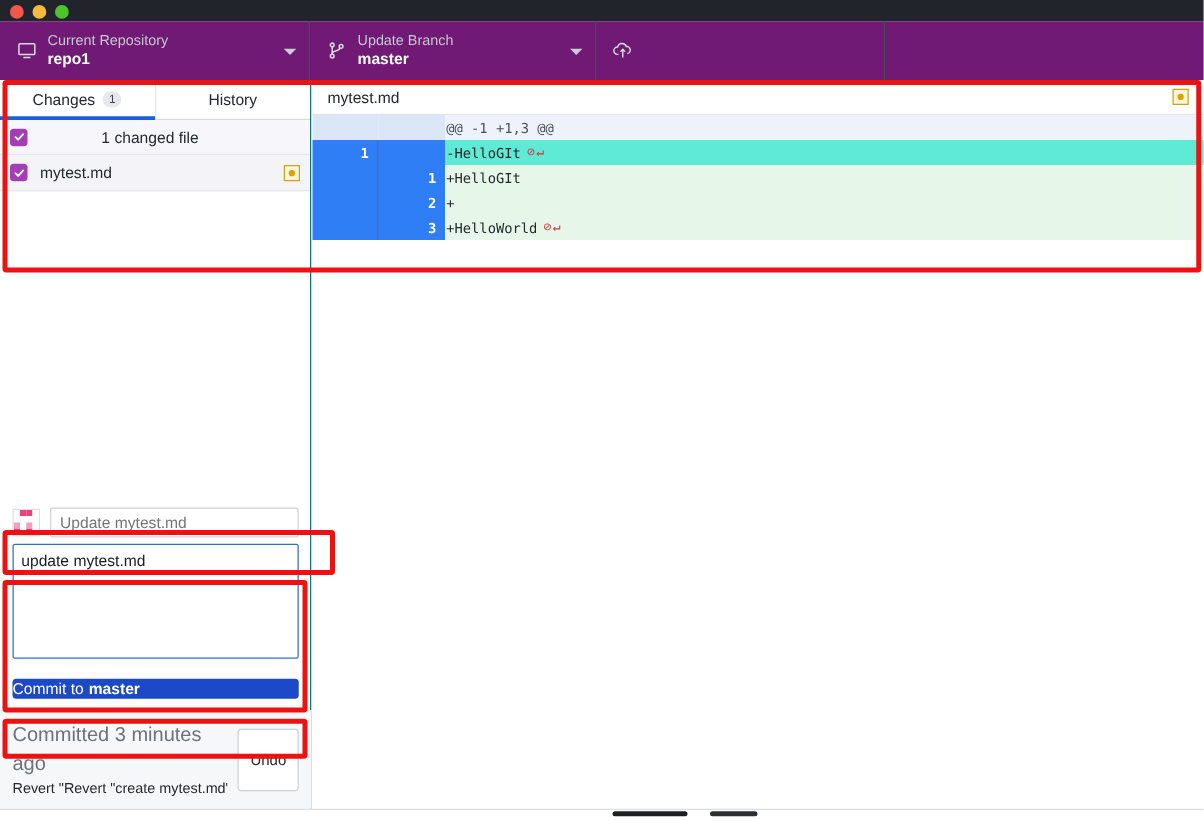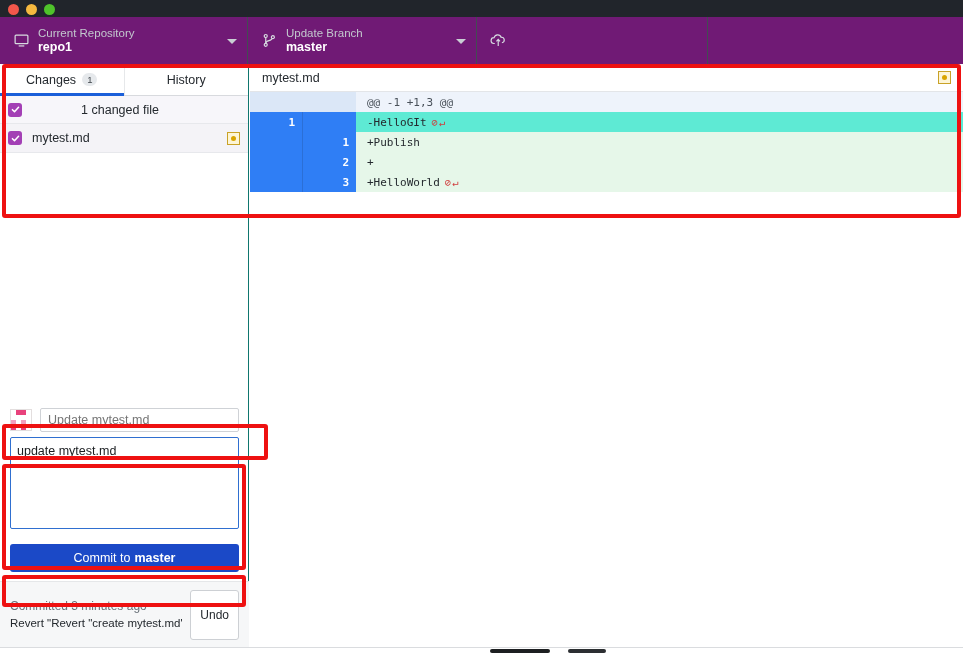--- a/index.html
+++ b/index.html
@@ -113,21 +113,21 @@
   .diff-body { font-family: "DejaVu Sans Mono", monospace; font-size: 11px; }
   .diff-line { display: flex; height: 20px; align-items: center; }
   .gut {
     width: 53px; flex: 0 0 53px; height: 100%; text-align: right;
     padding-right: 7px; display: flex; align-items: center;
     justify-content: flex-end; font-weight: bold; font-size: 11px;
   }
   .gut.sel { background: #2f7ef5; color: #fff; }
   .gut.sel.g1 { border-right: 1px solid #2b6fd6; }
   .gut.hdr { background: #dbe7f7; color: #6b7785; }
-  .dtext { flex: 1; padding-left: 11px; height: 100%; display: flex; align-items: center; white-space: pre; text-align: right; }
+  .dtext { flex: 1; padding-left: 1px; height: 100%; display: flex; align-items: center; white-space: pre; text-align: right; }
   .l-hunk .dtext { background: #eef3fb; color: #49515a; }
   .l-del .dtext { background: #5eead4; color: #24292e; }
   .l-add .dtext { background: #e6f7e9; color: #24292e; }
   .nonl { color: #d03c3c; margin-left: 5px; font-size: 10.5px; letter-spacing: 1px; }
 
   
   .commit-area { position: absolute; left: 0; bottom: 0; width: 249px; }
   .summary-row { display: flex; align-items: center; padding: 7px 10px 5px 10px; gap: 8px; }
   .avatar {
     width: 22px; height: 22px; flex: 0 0 22px; background: #fff;
@@ -143,32 +143,32 @@
     background: #fff; font-size: 12.5px; color: #6a727a; padding: 0 7px;
     font-family: "Liberation Sans", sans-serif;
   }
   .desc-wrap { padding: 0 10px; }
   .desc-input {
     width: 100%; height: 92px; border: 1px solid #2f6fd0; border-radius: 2px;
     background: #fff; font-size: 12.5px; color: #1a1d20; padding: 5px 6px;
     font-family: "Liberation Sans", sans-serif; resize: none; line-height: 1.3;
   }
   .commit-btn {
-    margin: 11px 10px 0 10px; height: 28px; width: 229px;
+    margin: 11px 10px 0 10px; height: 16px; width: 229px;
     background: #1b49c7; color: #fff; border: none; border-radius: 3px;
     font-size: 12.5px; font-family: "Liberation Sans", sans-serif;
-    display: flex; align-items: center; justify-content: center;
+    display: flex; align-items: center; justify-content: flex-start;
   }
   .commit-btn b { margin-left: 4px; }
   .undo-row {
     display: flex; align-items: center; padding: 8px 10px 7px 10px; gap: 8px;
     background: #f6f7f8; border-top: 1px solid #e5e7e9; margin-top: 9px;
   }
   .undo-texts { flex: 1; line-height: 1.45; overflow: hidden; }
-  .undo-l1 { font-size: 12px; color: #6a727a; }
+  .undo-l1 { font-size: 16px; color: #6a727a; }
   .undo-l2 { font-size: 11.5px; color: #24292e; white-space: nowrap; }
   .undo-btn {
     border: 1px solid #cdd0d4; background: #fff; border-radius: 3px;
     font-size: 12px; color: #24292e; padding: 17px 9px;
     font-family: "Liberation Sans", sans-serif;
   }
 
   
   .hscroll { position: absolute; left: 0; bottom: 0; width: 963px; height: 10px; background: #fff; border-top: 1px solid #dadcdf; }
   .hscroll .thumb { position: absolute; top: 1px; left: 490px; width: 60px; height: 4px; background: #1d1f21; border-radius: 2px; }
@@ -331,21 +331,21 @@
             <div class="dtext">@@ -1 +1,3 @@</div>
           </div>
           <div class="diff-line l-del">
             <div class="gut g1 sel">1</div>
             <div class="gut sel"></div>
             <div class="dtext">-HelloGIt<span class="nonl">⊘↵</span></div>
           </div>
           <div class="diff-line l-add">
             <div class="gut g1 sel"></div>
             <div class="gut sel">1</div>
-            <div class="dtext">+Publish</div>
+            <div class="dtext">+HelloGIt</div>
           </div>
           <div class="diff-line l-add">
             <div class="gut g1 sel"></div>
             <div class="gut sel">2</div>
             <div class="dtext">+</div>
           </div>
           <div class="diff-line l-add">
             <div class="gut g1 sel"></div>
             <div class="gut sel">3</div>
             <div class="dtext">+HelloWorld<span class="nonl">⊘↵</span></div>

